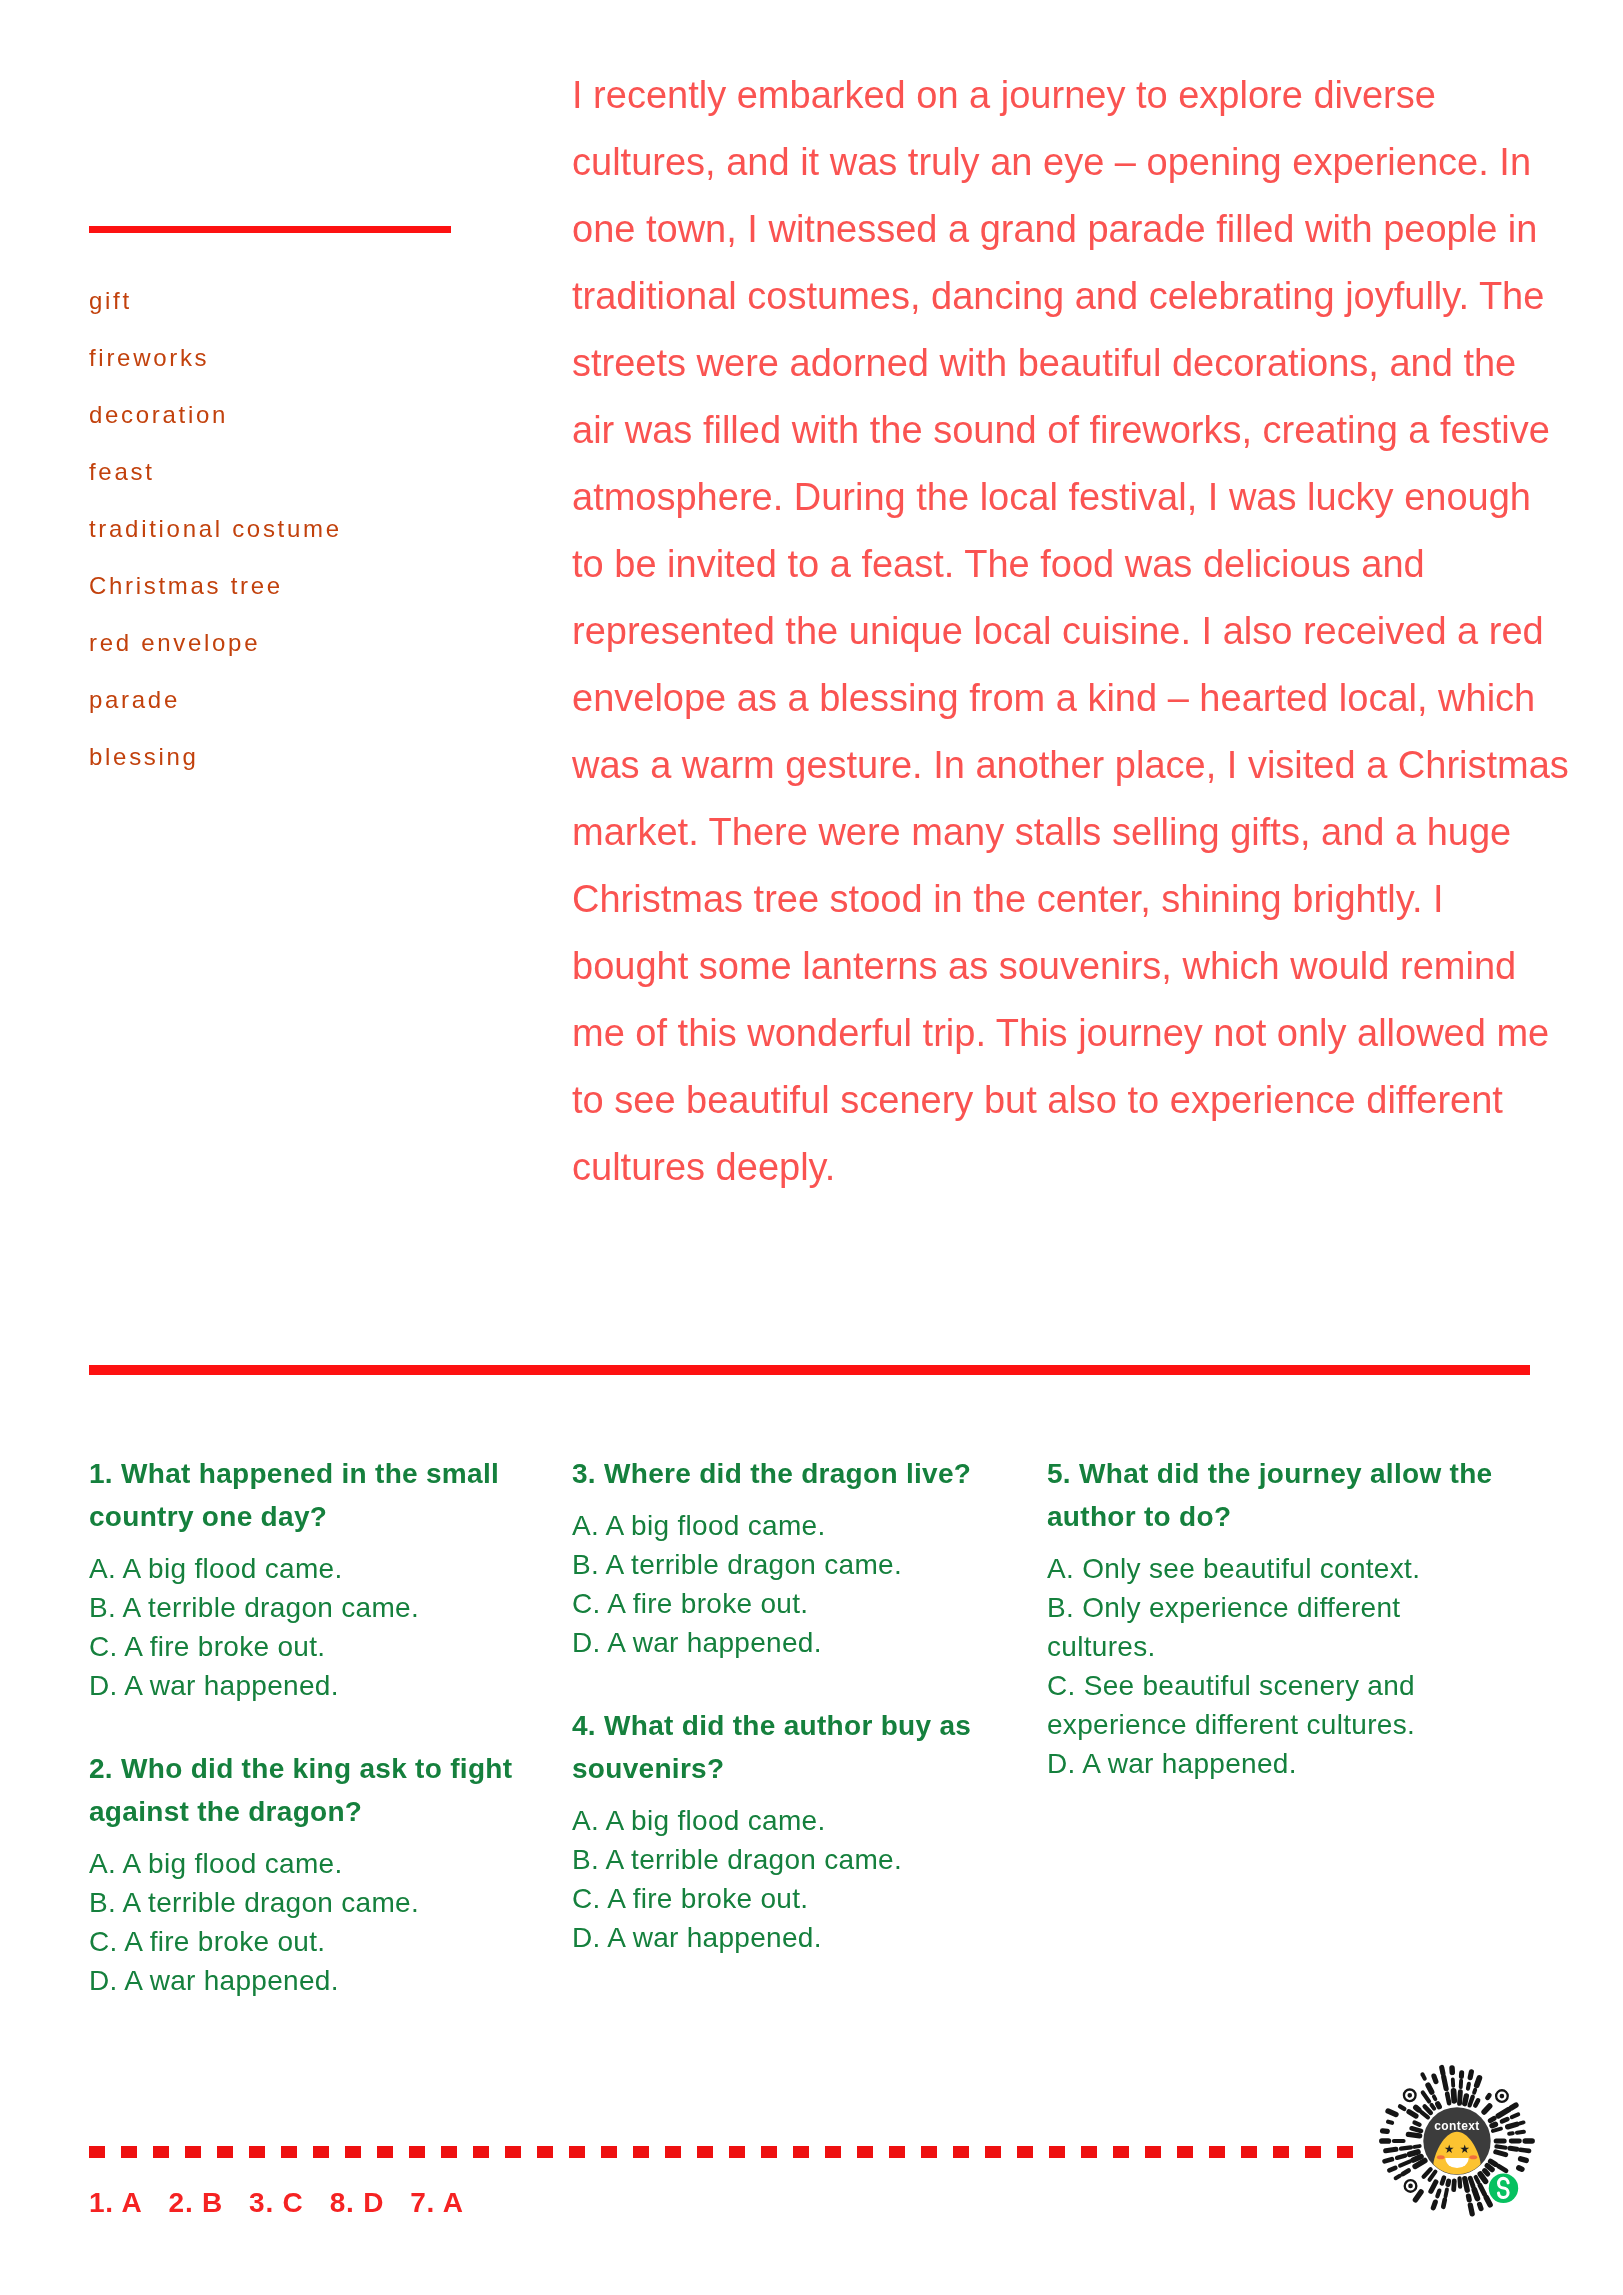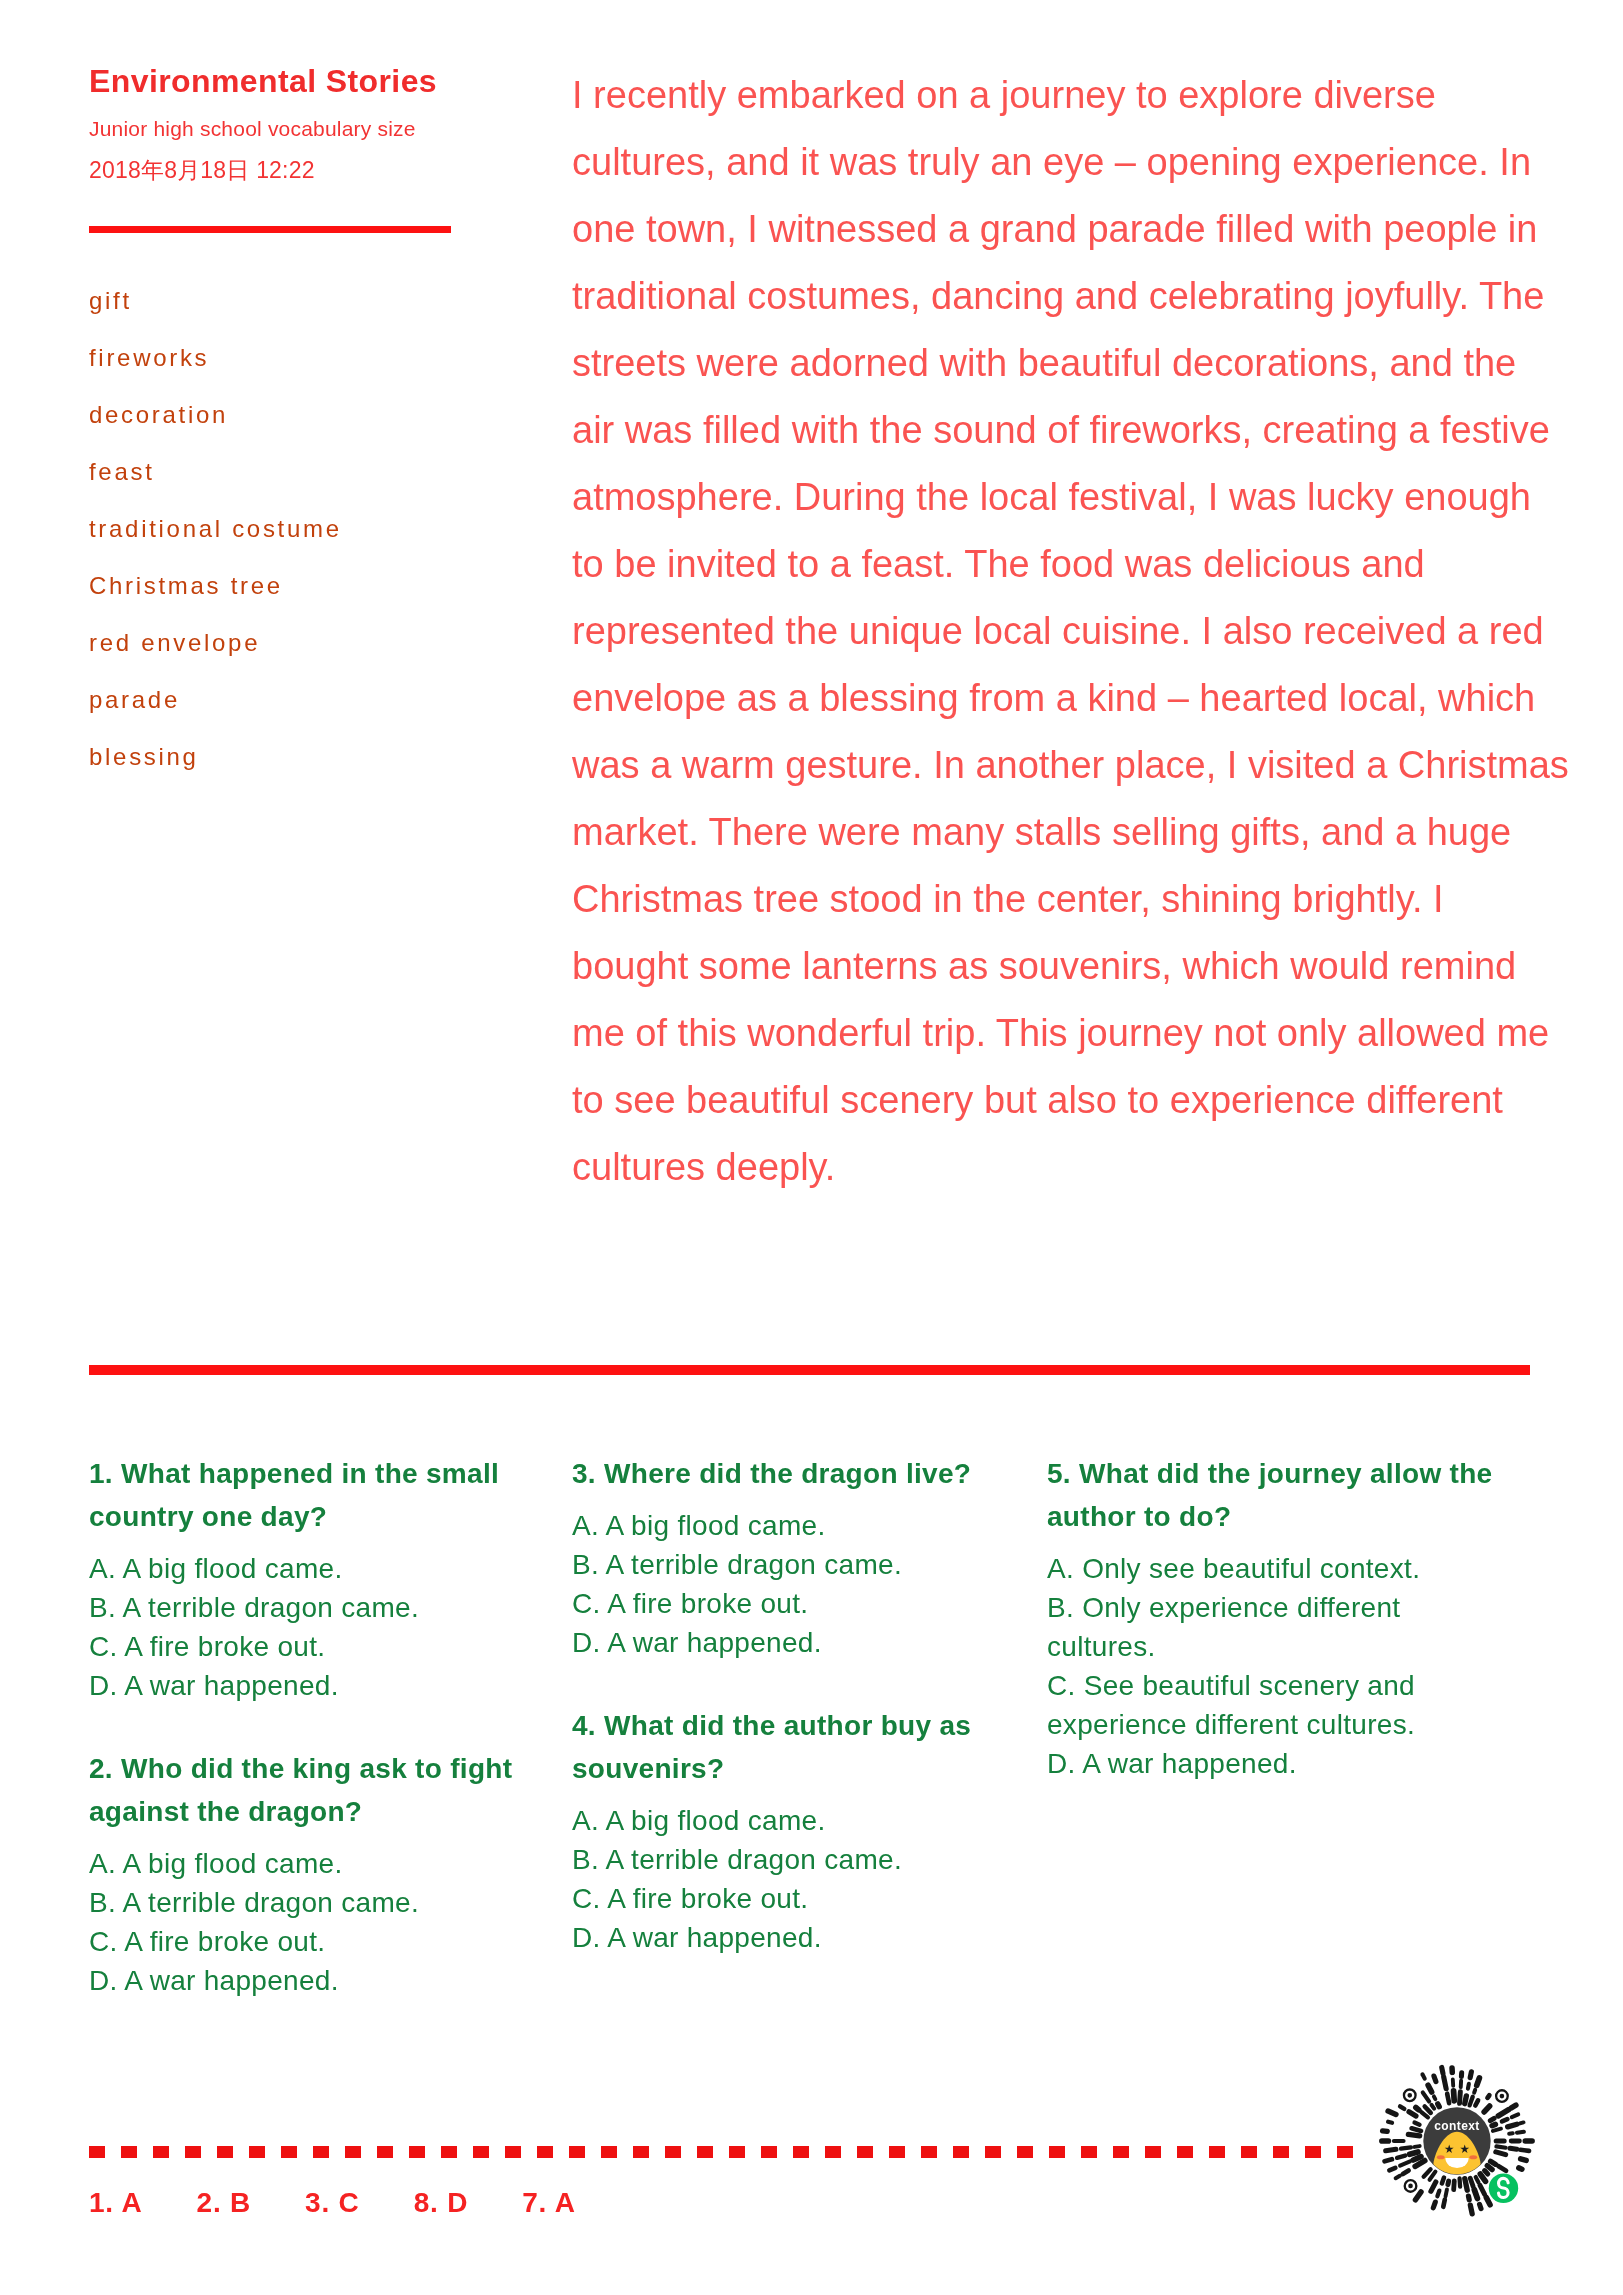--- a/index.html
+++ b/index.html
@@ -26,37 +26,32 @@
   
   .qcol{position:absolute;top:1424px;width:452px;color:#15803d;margin-top:28px;}
   #qcol-1{left:89px;} #qcol-2{left:572px;} #qcol-3{left:1047px;}
   .q-block{margin-bottom:42px;}
   .q-title{font-size:28px;font-weight:700;line-height:43px;letter-spacing:0.3px;margin:0 0 10.8px 0;}
   .q-option{font-size:28px;line-height:39px;letter-spacing:0.3px;}
 
   
   .dashes{position:absolute;left:89px;top:2146px;width:1264px;height:11.6px;
           background:repeating-linear-gradient(90deg,#ee1010 0 16px,transparent 16px 32px);}
-  .answers{position:absolute;left:89px;top:2187px;display:flex;gap:54px;
+  .answers{position:absolute;left:89px;top:2187px;display:flex;gap:26px;
            font-size:28px;font-weight:700;color:#f52222;letter-spacing:0.8px;}
   .promo{position:absolute;right:240px;top:2181px;font-size:32px;font-weight:700;
          color:#f52222;letter-spacing:0.8px;white-space:nowrap;}
   .qr{position:absolute;left:1378px;top:2062px;width:158px;height:158px;}
   .qr text{font-family:"Liberation Sans","DejaVu Sans",sans-serif;}
 </style>
 </head>
 <body>
 
 <div class="page">
 
-  <aside class="sidebar">
-    <h1 class="title">Environmental Stories</h1>
-    <div class="subtitle">Junior high school vocabulary size</div>
-    <div class="datetime">2018年8月18日 12:22</div>
-  </aside>
 
   <div class="sidebar-rule"></div>
 
   <div class="vocab">
       <div class="vocab-item">gift</div>
       <div class="vocab-item">fireworks</div>
       <div class="vocab-item">decoration</div>
       <div class="vocab-item">feast</div>
       <div class="vocab-item">traditional costume</div>
       <div class="vocab-item">Christmas tree</div>

